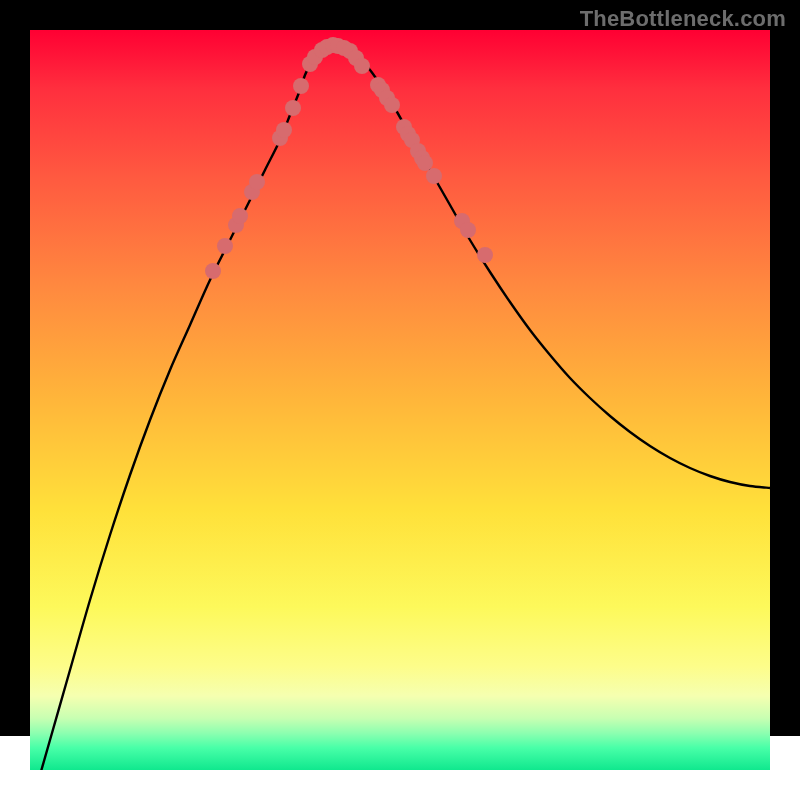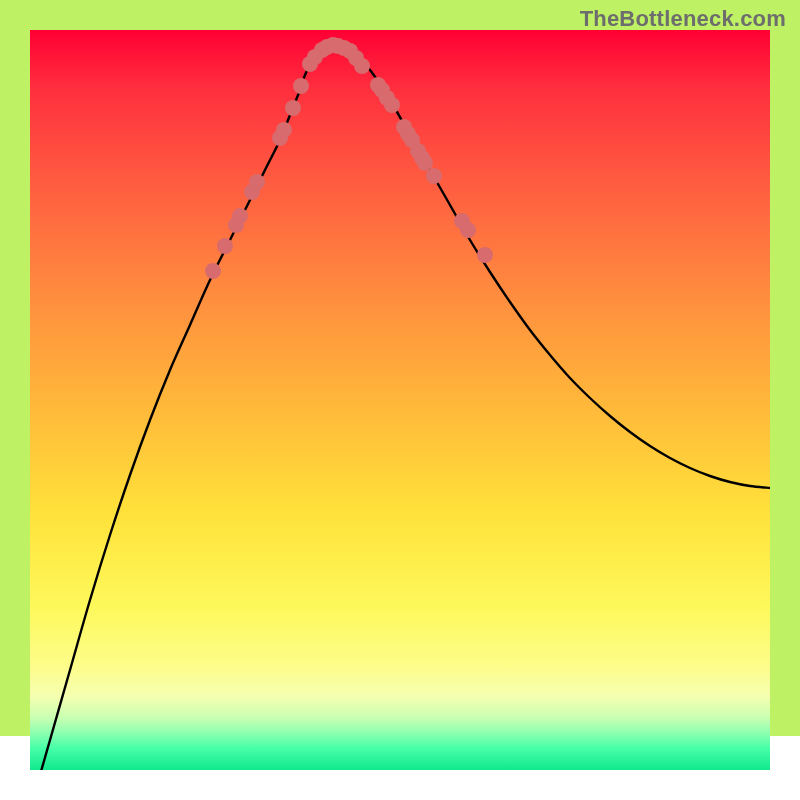--- a/index.html
+++ b/index.html
@@ -7,21 +7,21 @@
     padding: 0;
     width: 800px;
     height: 800px;
     overflow: hidden;
     font-family: Arial, Helvetica, sans-serif;
   }
   .stage {
     position: relative;
     width: 800px;
     height: 736px;
-    background: #bef264;
+    background: #000000;
   }
   .plot-area {
     position: absolute;
     left: 30px;
     top: 30px;
     width: 740px;
     height: 740px;
     background: linear-gradient(
       to bottom,
       #ff0033 0%,

